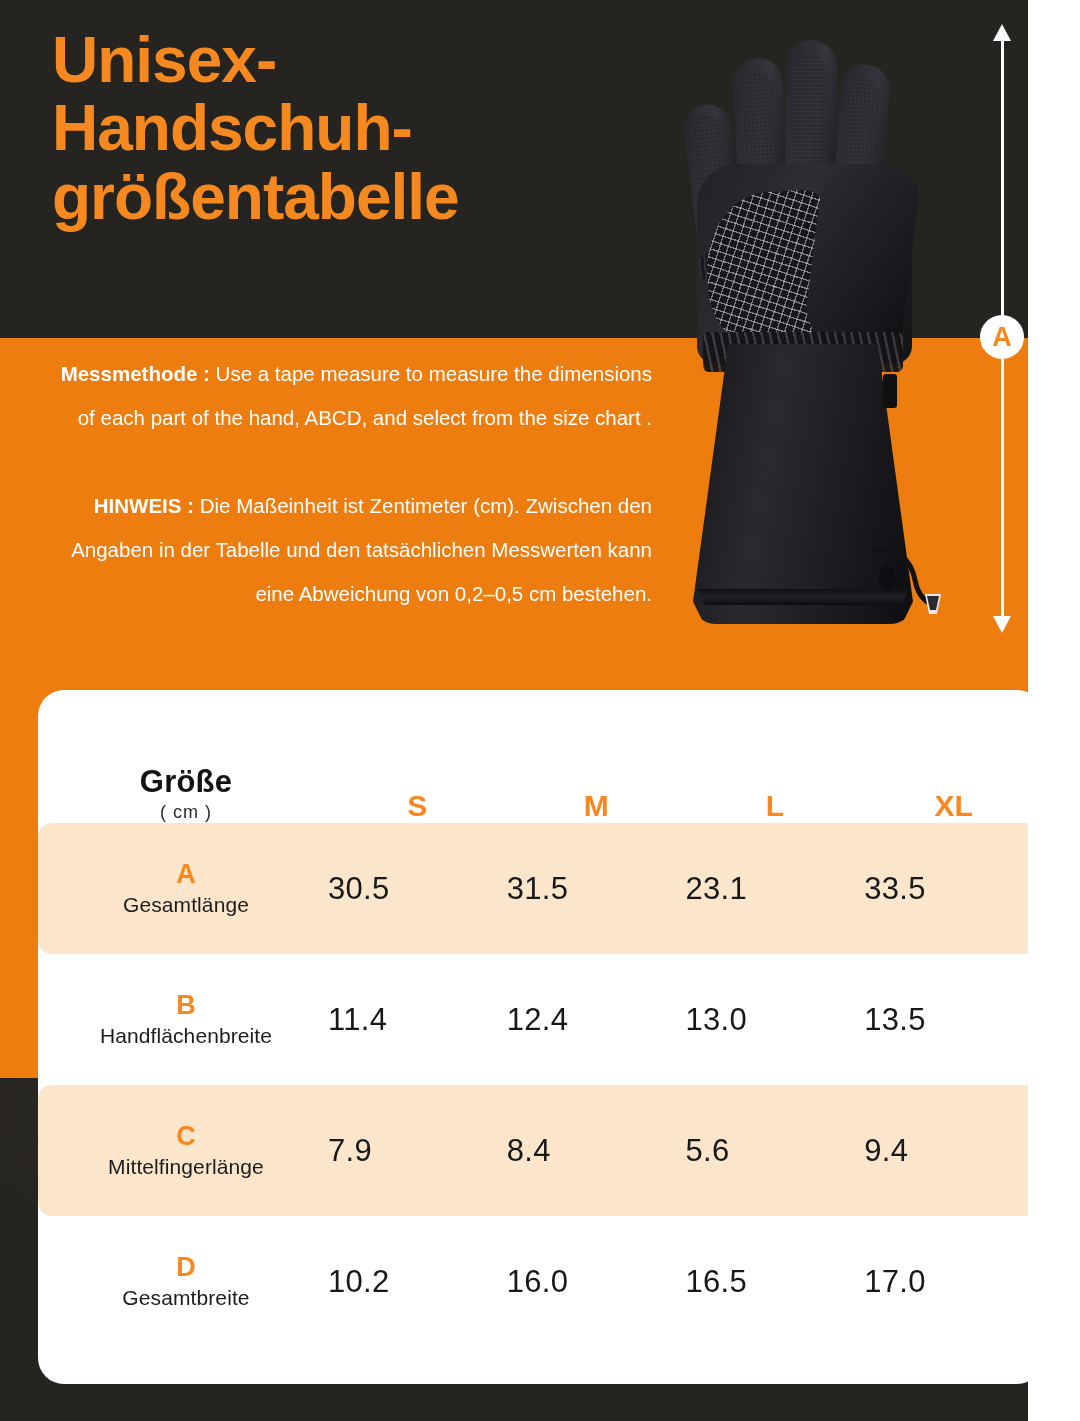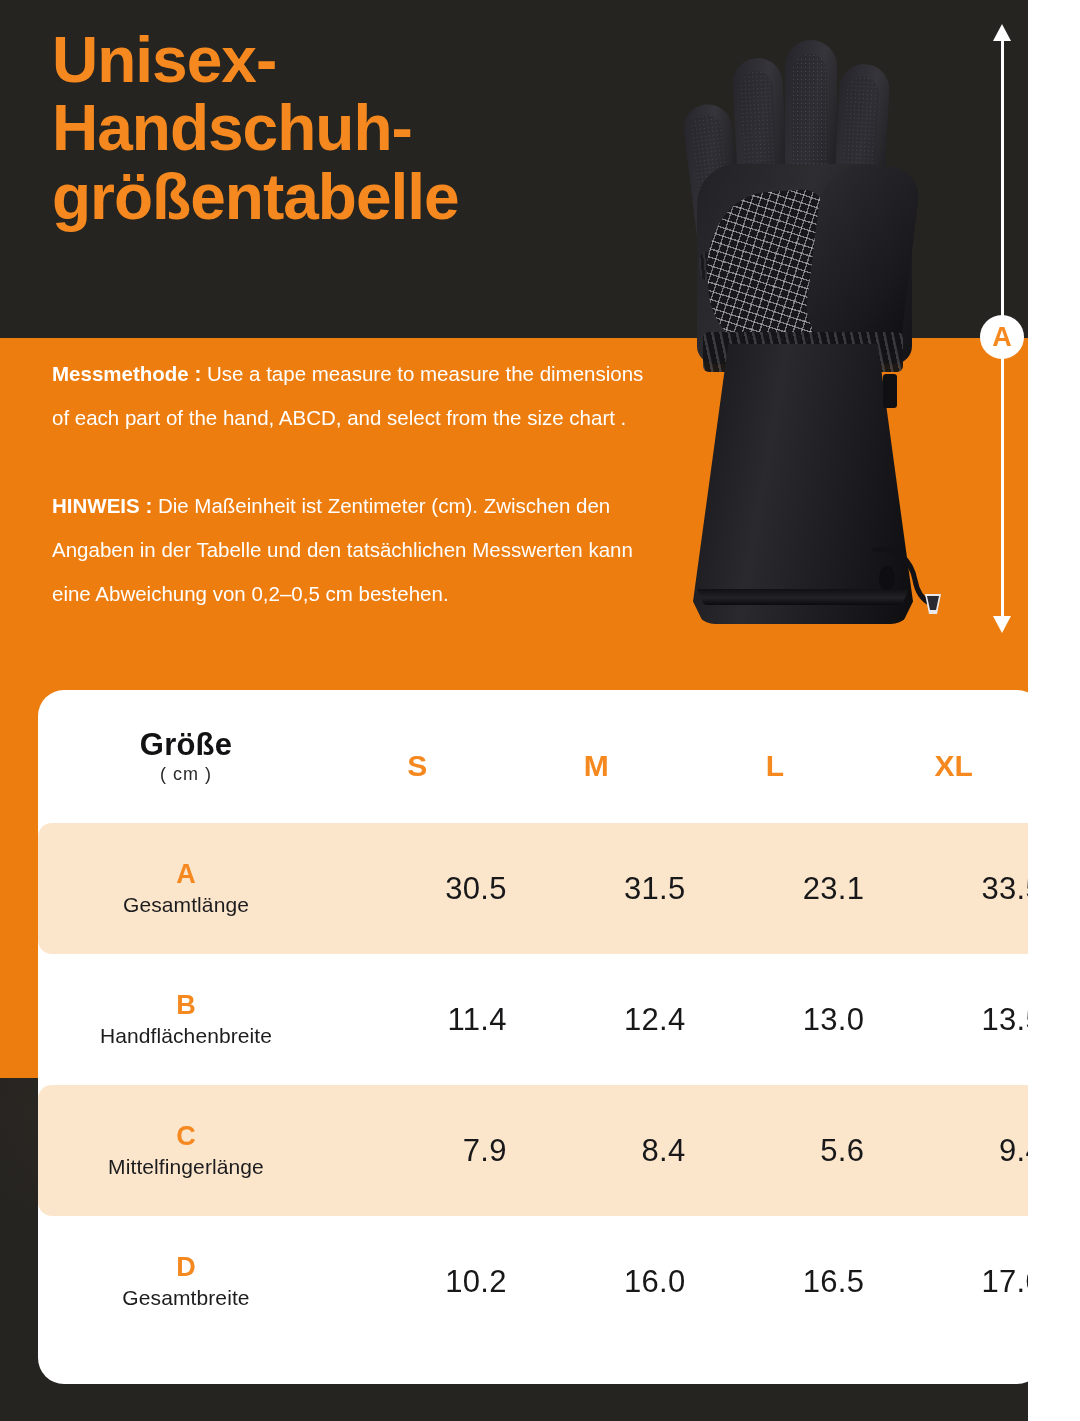--- a/index.html
+++ b/index.html
@@ -55,21 +55,21 @@
   
   .desc {
     position: absolute;
     left: 52px;
     top: 352px;
     width: 600px;
     color: #ffffff;
     font-size: 20.5px;
     line-height: 44px;
   }
-  .desc p { margin: 0; }
+  .desc p { margin: 0; text-align: right; }
   .desc .gap { height: 44px; }
   .desc b { font-weight: bold; }
 
   
   .glove-area {
     position: absolute;
     left: 660px;
     top: 0;
     width: 420px;
     height: 690px;
@@ -235,34 +235,34 @@
     position: absolute;
     left: 0; top: 0;
     width: 1005px;
   }
   .row {
     position: relative;
     height: 131px;
     display: flex;
     align-items: center;
   }
-  .row.header { height: 133px; }
+  .row.header { height: 133px; align-items: flex-end; }
   .row.shaded { background: #FBE6CC; }
   .row.shaded-inset {
     border-radius: 14px;
   }
   .cell-label {
     width: 290px;
     text-align: center;
     padding-left: 6px;
     box-sizing: border-box;
   }
   .cell-val {
     flex: 1;
-    text-align: right;
+    text-align: left;
     font-size: 31px;
     color: #18181a;
     letter-spacing: .3px;
   }
 
   .hdr-size {
     font-size: 31px;
     font-weight: bold;
     color: #121214;
     letter-spacing: .2px;

